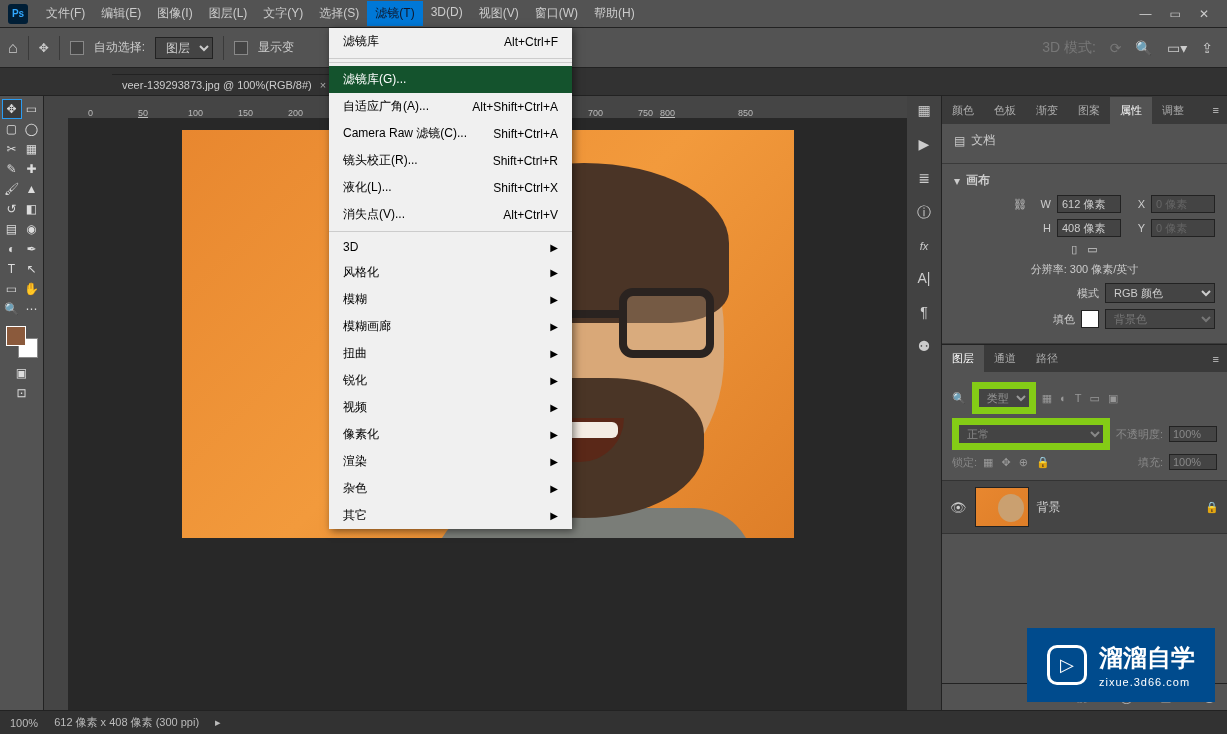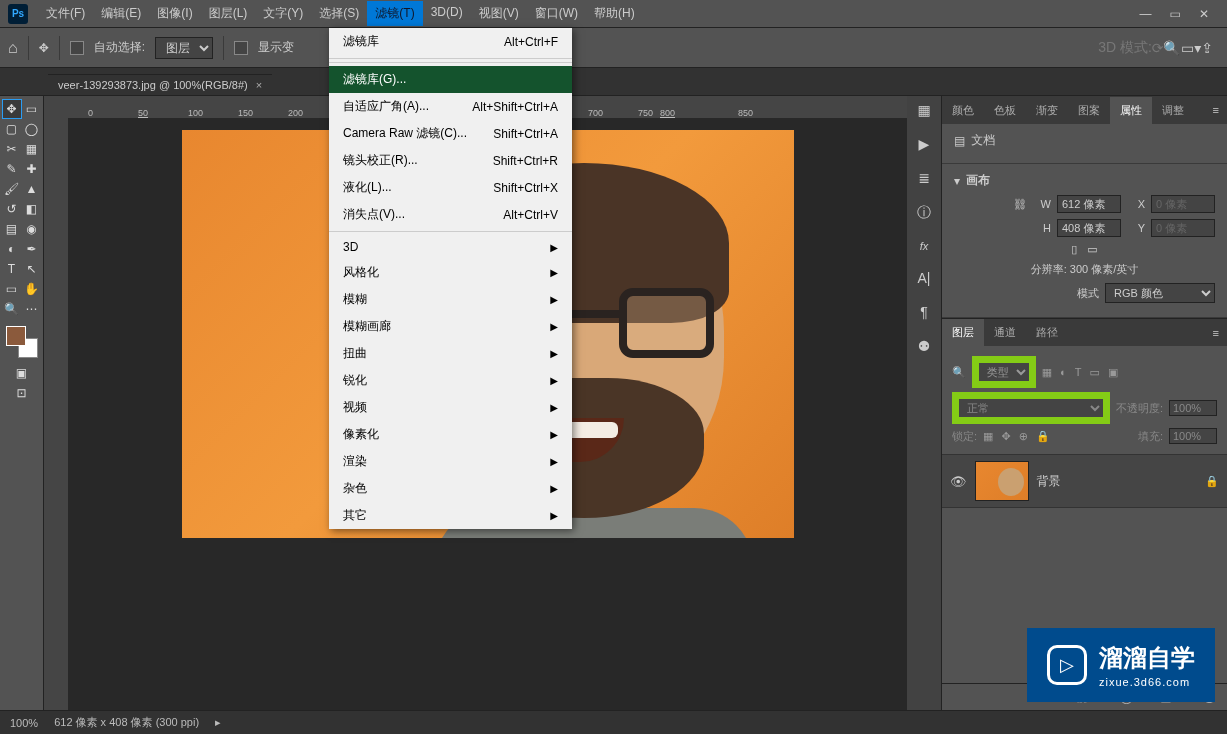--- a/index.html
+++ b/index.html
@@ -7,22 +7,22 @@
 .menubar{height:28px;background:#535353;display:flex;align-items:center;padding:0 8px;border-bottom:1px solid #222}
 .menubar .ps-logo{width:20px;height:20px;background:#001e36;border-radius:3px;color:#31a8ff;font-weight:bold;font-size:10px;display:flex;align-items:center;justify-content:center;margin-right:10px}
 .menubar .mi{padding:4px 8px;cursor:default}
 .menubar .mi.active{background:#0078d7;color:#0f172a}
 .menubar .winctrls{margin-left:auto;display:flex;gap:18px;padding-right:10px;color:#ccc}
 .optbar{height:40px;background:#535353;display:flex;align-items:center;padding:0 8px;gap:10px;border-bottom:1px solid #222}
 .optbar .home{font-size:16px}
 .optbar .sep{width:1px;height:24px;background:#3a3a3a}
 .optbar .chk{width:14px;height:14px;border:1px solid #888;background:#444}
 .optbar select{background:#444;color:#ccc;border:1px solid #222;padding:2px 6px;font-size:12px}
-.optbar .ricons{margin-left:auto;display:flex;align-items:center;padding-right:6px;font-size:14px}
-.tabbar{height:28px;background:#323232;display:flex;align-items:flex-end;padding-left:48px;border-bottom:1px solid #222}
+.optbar .ricons{margin-left:auto;display:flex;gap:14px;align-items:center;padding-right:6px;font-size:14px}
+.tabbar{height:28px;background:#323232;display:flex;align-items:flex-end;padding-left:112px;border-bottom:1px solid #222}
 .tabbar .tab{background:#323232;padding:4px 10px;border-top:1px solid #222;display:flex;gap:8px;align-items:center;font-size:11px}
 .tabbar .tab .x{font-size:11px;color:#aaa}
 .body{display:flex;height:614px}
 .toolbox{width:44px;background:#535353;display:flex;flex-direction:column;align-items:center;padding:4px 2px;border-right:1px solid #222}
 .toolrow{display:flex;gap:2px;margin-bottom:2px}
 .tool{width:18px;height:18px;background:#535353;display:flex;align-items:center;justify-content:center;font-size:12px;color:#ddd}
 .tool.sel{background:#3a3a3a;outline:1px solid #2a9df4}
 .fgbg{position:relative;width:32px;height:32px;margin-top:6px}
 .fgbg .fg{position:absolute;width:20px;height:20px;background:#8b5a3c;border:1px solid #fff;top:0;left:0}
 .fgbg .bg{position:absolute;width:20px;height:20px;background:#fff;border:1px solid #888;bottom:0;right:0}
@@ -282,20 +282,25 @@
         <span>▯</span>
         <span>▭</span>
       </div>
       <div class="prow" style="justify-content:center">
         <span>分辨率: 300 像素/英寸</span>
       </div>
       <div class="prow">
         <span>模式</span>
         <select><option>RGB 颜色</option></select>
       </div>
+      <div class="prow">
+        <span>填色</span>
+        <span style="width:18px;height:18px;border:1px solid #222;background:#fff"></span>
+        <select style="color:#777"><option>背景色</option></select>
+      </div>
     </div>
 
     <div class="layers-head">
       <div class="pt active">图层</div>
       <div class="pt">通道</div>
       <div class="pt">路径</div>
       <span class="pmenu" style="margin-left:auto;padding:0 8px">≡</span>
     </div>
     <div class="lcontrols">
       <div class="row">

